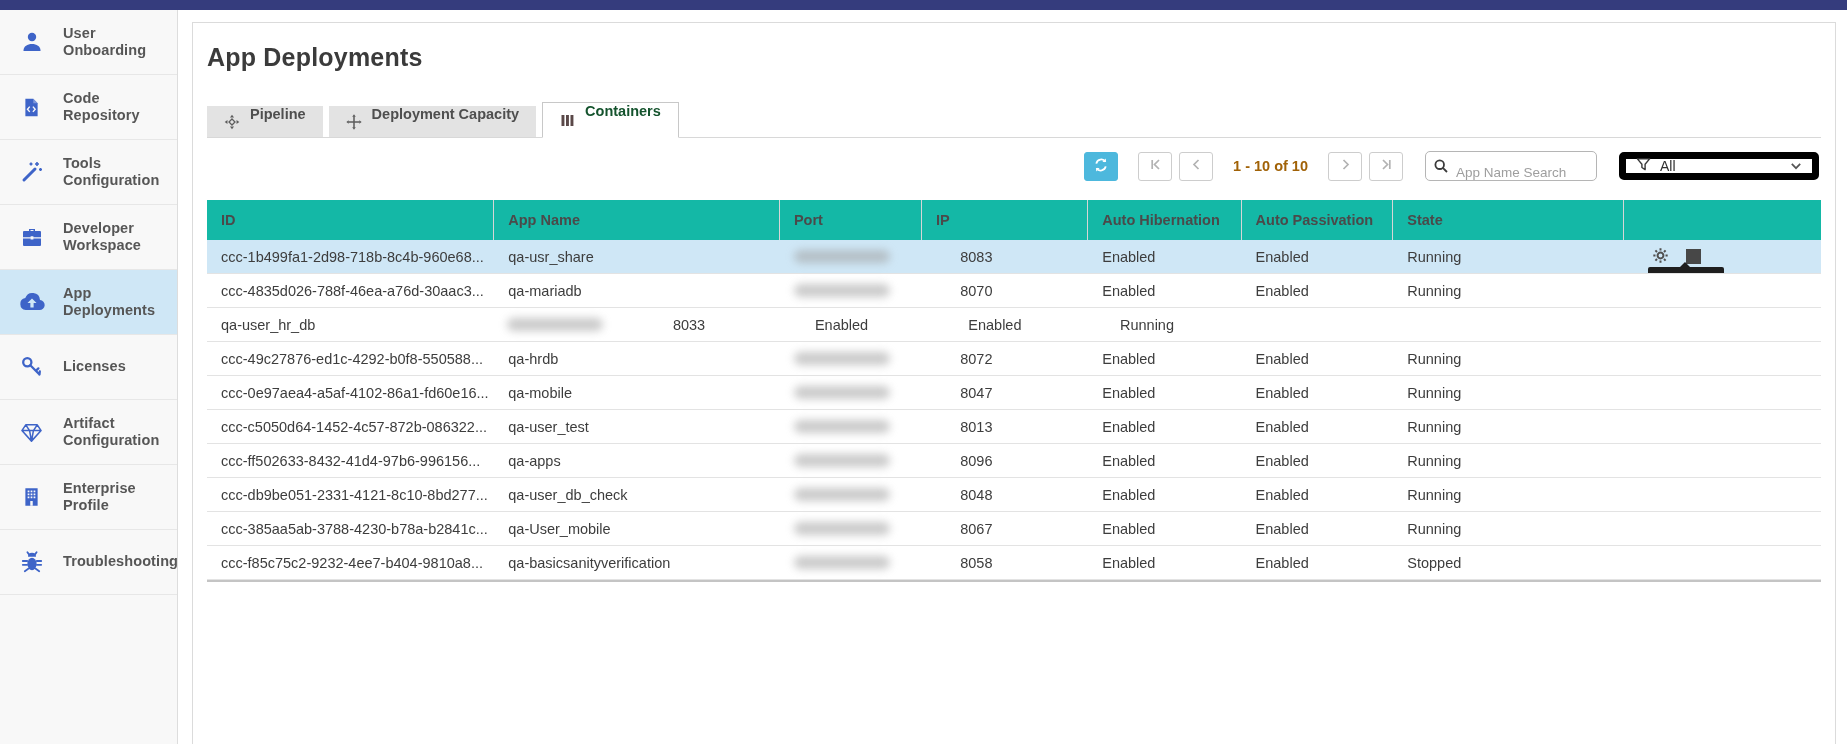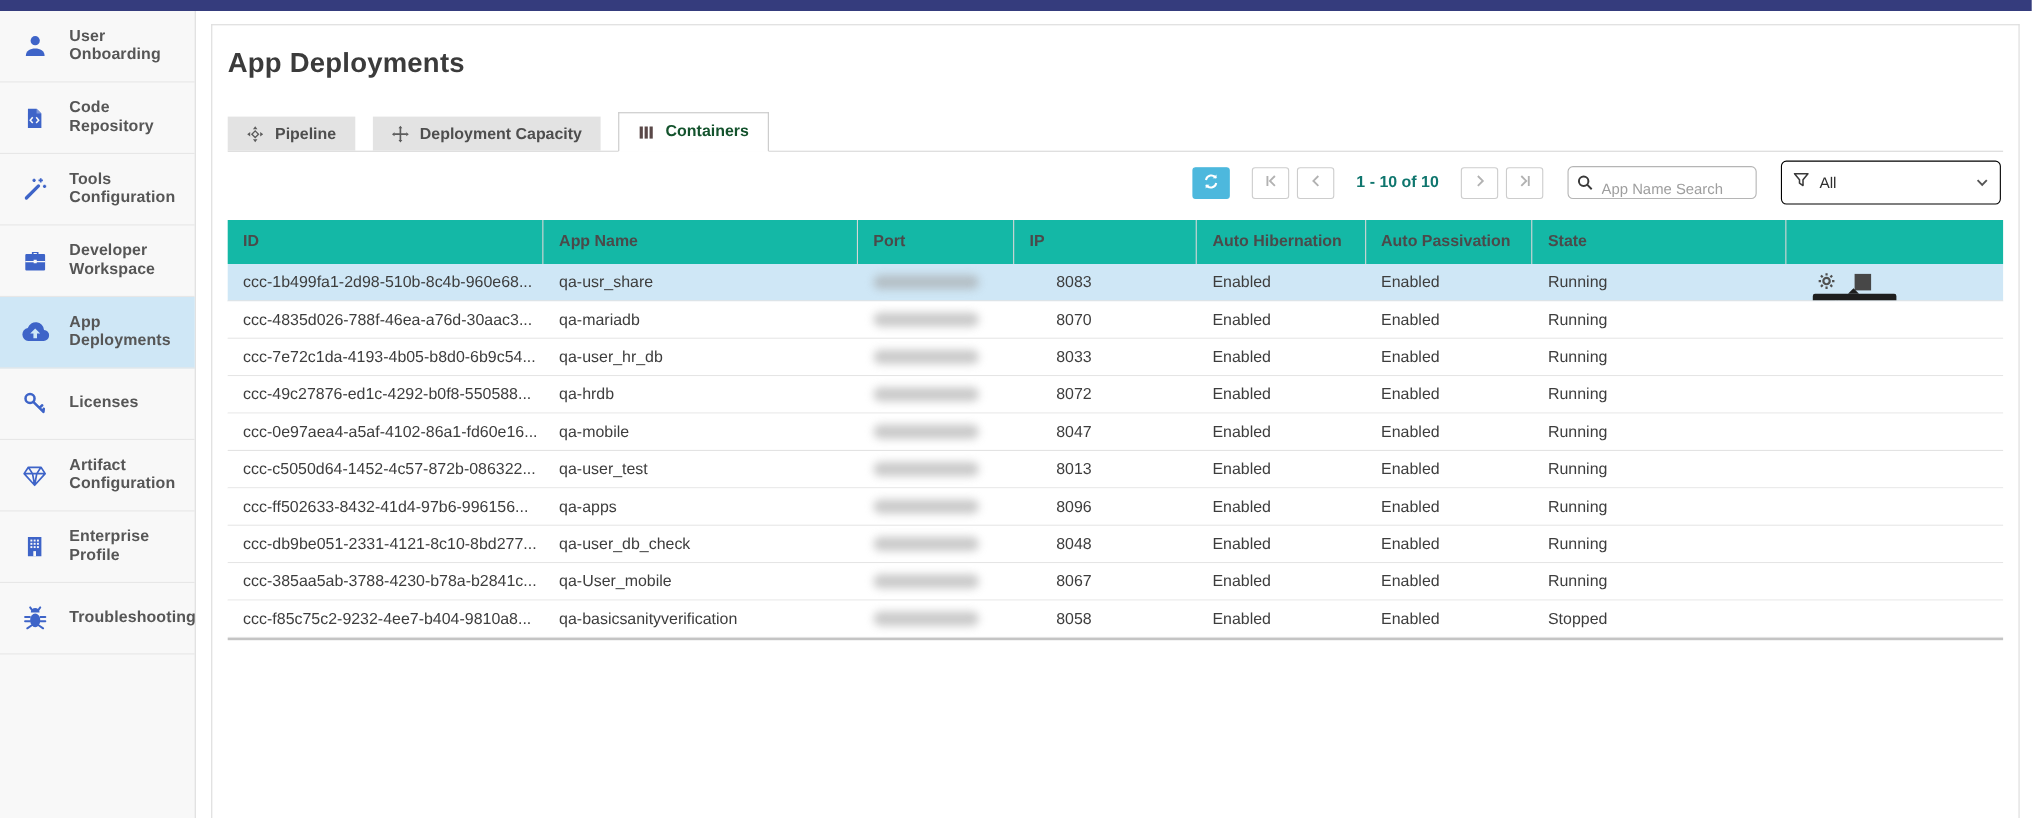--- a/index.html
+++ b/index.html
@@ -16,41 +16,41 @@
   .side-icon { width:27px; display:flex; justify-content:center; align-items:center; flex:0 0 27px; }
   .side-label { font-size:14.5px; font-weight:bold; color:#565656; line-height:1.18; width:104px; letter-spacing:.1px; }
 
   
   .card { position:absolute; left:192px; top:22px; width:1644px; height:722px;
           background:#fff; border:1px solid #dbdbdb; border-bottom:none; }
   .page-title { margin:20px 0 0 14px; font-size:25px; font-weight:bold; color:#3b3b3b; letter-spacing:.2px; }
 
   
   .tabbar { display:flex; align-items:flex-end; margin:30px 14px 0 14px; border-bottom:1px solid #d8d8d8; }
-  .tab { display:flex; align-items:center; gap:10px; height:31px; padding:12px 17px;
-         background:#e3e3e3; margin-right:16px; font-size:14.5px; color:#4e4e4e; font-weight:bold;
+  .tab { display:flex; gap:10px; height:31px; padding:0 17px;
+         background:#e3e3e3; margin-right:6px; font-size:14.5px; color:#4e4e4e; font-weight:bold;
          border:none; cursor:pointer; white-space:nowrap; }
   .tab.active { background:#fff; height:36px; border:1px solid #c8c8c8; border-bottom:1px solid #fff;
                 margin-bottom:-1px; color:#14532d; }
   .tab .ticon { display:flex; align-items:center; }
 
   
   .toolbar { display:flex; align-items:center; justify-content:flex-end; margin:12px 16px 0 0; height:32px; }
   .btn { width:34px; height:29px; border:1px solid #cdcdcd; border-radius:3px; background:#fff;
          display:flex; align-items:center; justify-content:center; cursor:pointer; }
   .btn.refresh { background:var(--accent,#4db8dd); border-color:var(--accent,#4db8dd); margin-right:20px; }
   .pager { display:flex; align-items:center; gap:7px; }
-  .range { font-size:14.5px; font-weight:bold; color:#0f766e; margin:0 13px; white-space:nowrap; }
+  .range { font-size:14.5px; font-weight:bold; color:#a16207; margin:0 13px; white-space:nowrap; }
   .searchbox { position:relative; margin-left:22px; }
   .searchbox input { width:172px; height:30px; border:1px solid #b5b5b5; border-radius:5px;
                      padding:12px 8px 0 30px; font-size:13.5px; color:#333; outline:none;
                      font-family:"Liberation Sans",sans-serif; }
   .searchbox input::placeholder { color:#9e9e9e; }
   .searchbox .mag { position:absolute; left:8px; top:7px; }
-  .filter { display:flex; align-items:center; width:200px; height:40px; border:1px solid #000000;
+  .filter { display:flex; align-items:center; width:200px; height:28px; border:7px solid #000000;
             border-radius:5px; margin-left:22px; padding:0 10px; cursor:pointer; background:#fff; }
   .filter .fval { font-size:14px; color:#2f2f2f; margin-left:9px; }
   .filter .chev { margin-left:auto; display:flex; }
 
   
   .table { margin:18px 14px 0 14px; }
   .thead { display:flex; background:#14b8a6; height:40px; align-items:center; }
   .th { font-size:14.5px; font-weight:bold; color:#4a4a4a; padding-left:14px;
         border-right:1px solid #d6d6d6; height:100%; display:flex; align-items:center; }
   .th:last-child { border-right:none; }
@@ -287,21 +287,21 @@
         <div class="th col1">App Name</div>
         <div class="th col3">Port</div>
         <div class="th col2">IP</div>
         <div class="th col4">Auto Hibernation</div>
         <div class="th col5">Auto Passivation</div>
         <div class="th col6">State</div>
         <div class="th col7"></div>
       </div>
     <div class="tbody" id="tbody">
         <div class="tr selected">
-          <div class="td col0">ccc-1b499fa1-2d98-510b-8c4b-960e68...</div>
+          <div class="td col0">ccc-1b499fa1-2d98-718b-8c4b-960e68...</div>
           <div class="td col1">qa-usr_share</div>
           <div class="td col2">
             <span class="ip-blur"></span>
           </div>
           <div class="td col3">8083</div>
           <div class="td col4">Enabled</div>
           <div class="td col5">Enabled</div>
           <div class="td col6">Running</div>
           <div class="td col7">
             <button class="act-btn act-gear">
@@ -324,21 +324,20 @@
           <div class="td col2">
             <span class="ip-blur"></span>
           </div>
           <div class="td col3">8070</div>
           <div class="td col4">Enabled</div>
           <div class="td col5">Enabled</div>
           <div class="td col6">Running</div>
           <div class="td col7"></div>
         </div>
         <div class="tr">
-          <div class="td col0">ccc-7e72c1da-4193-4b05-b8d0-6b9c54...</div>
           <div class="td col1">qa-user_hr_db</div>
           <div class="td col2">
             <span class="ip-blur"></span>
           </div>
           <div class="td col3">8033</div>
           <div class="td col4">Enabled</div>
           <div class="td col5">Enabled</div>
           <div class="td col6">Running</div>
           <div class="td col7"></div>
         </div>

